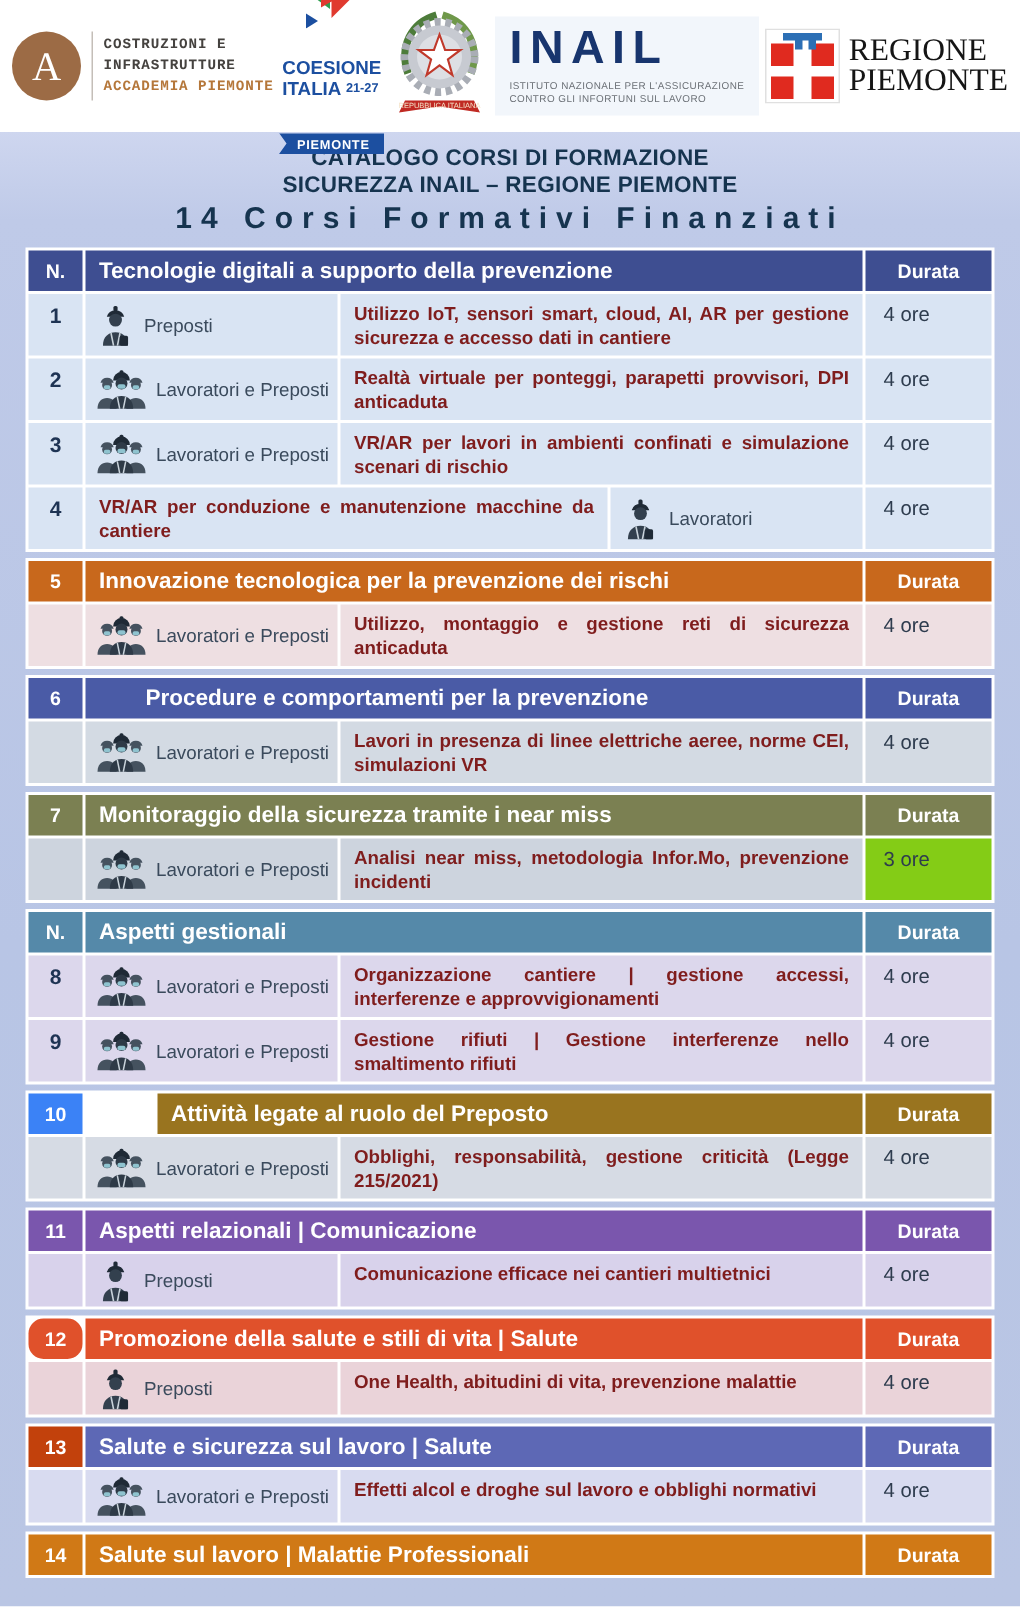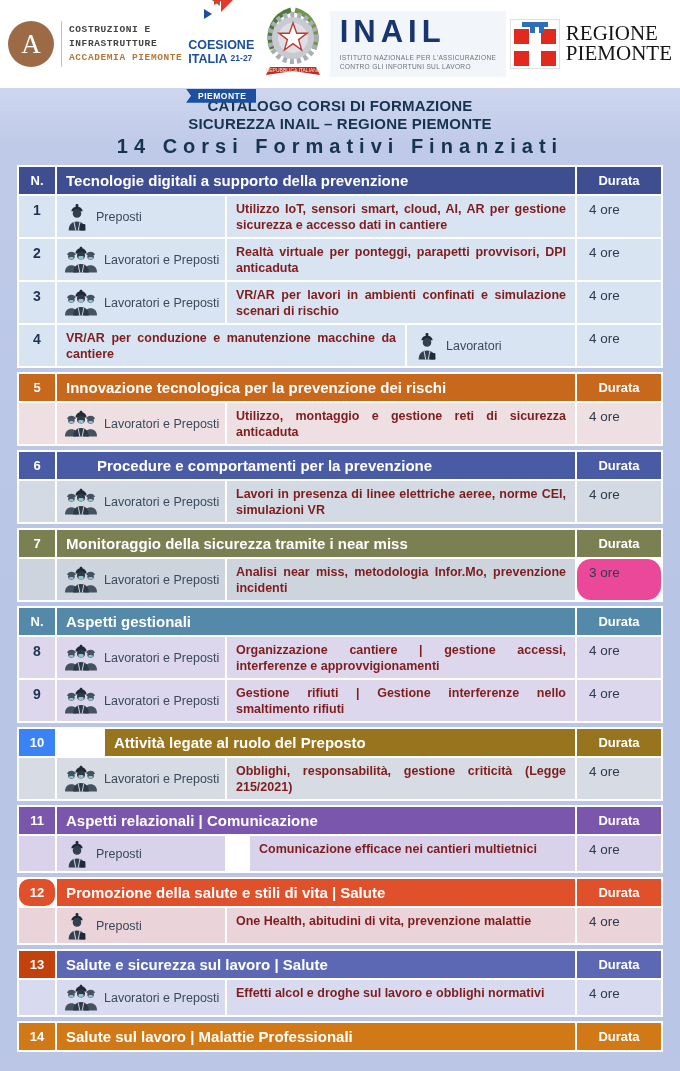--- a/index.html
+++ b/index.html
@@ -346,21 +346,21 @@
       <circle cx="17" cy="9.6" r="4"></circle>
       <rect x="14.3" y="10.1" width="5.4" height="3.1" rx="1.4" fill="#8fc3cf"></rect>
       <path d="M9.2 26.5 c0-5.6 3.4-8.5 7.8-8.5 s7.8 2.9 7.8 8.5 z"></path>
       <path d="M14.2 18.6 l1.6 7.9 M19.8 18.6 l-1.6 7.9" stroke="#c8d2da" stroke-width="1"></path>
     </g>
   </svg>
 </span>
       <span>Lavoratori e Preposti</span>
     </div>
     <div class="cell c-desc" style="background: rgb(205, 212, 222);">Analisi near miss, metodologia Infor.Mo, prevenzione incidenti</div>
-    <div class="cell c-dur" style="background: #ec4899; border-radius: 14px;">3 ore</div>
+    <div class="cell c-dur" style="background: #84cc16;">3 ore</div>
   </div>
 </div>
 
   <div class="block">
     <div class="trow">
       <div class="cell h-num" style="background: rgb(85, 137, 169);">N.</div>
       <div class="cell h-title" style="background: rgb(85, 137, 169);">Aspetti gestionali</div>
       <div class="cell h-dur" style="background: rgb(85, 137, 169);">Durata</div>
     </div>
 
@@ -481,21 +481,21 @@
     <path d="M6.6 8.6 a5.6 5.6 0 0 1 10.8 0 z" fill="#1f2a36"></path>
     <rect x="10.7" y="1.8" width="2.6" height="3.4" rx="1" fill="#1f2a36"></rect>
     <circle cx="12" cy="10.6" r="4" fill="#33404e"></circle>
     <path d="M4.2 26.5 c0-5.6 3.4-8.4 7.8-8.4 s7.8 2.8 7.8 8.4 z" fill="#33404e"></path>
     <path d="M9.2 18.6 l1.6 7.9 M14.8 18.6 l-1.6 7.9" stroke="#c8d2da" stroke-width="1"></path>
     <rect x="14.6" y="20.4" width="5.2" height="6.1" rx="1" fill="#1f2a36"></rect>
   </svg>
 </span>
       <span>Preposti</span>
     </div>
-    <div class="cell c-desc" style="background: rgb(216, 210, 235); margin-left: 23px;">Comunicazione efficace nei cantieri multietnici</div>
+    <div class="cell c-desc" style="background: rgb(216, 210, 235);">Comunicazione efficace nei cantieri multietnici</div>
     <div class="cell c-dur" style="background: rgb(216, 210, 235);">4 ore</div>
   </div>
 </div>
 
   <div class="block">
     <div class="trow">
       <div class="cell h-num" style="background: rgb(224, 81, 43); border-radius: 10px;">12</div>
       <div class="cell h-title" style="background: rgb(224, 81, 43);">Promozione della salute e stili di vita | Salute</div>
       <div class="cell h-dur" style="background: rgb(224, 81, 43);">Durata</div>
     </div>

